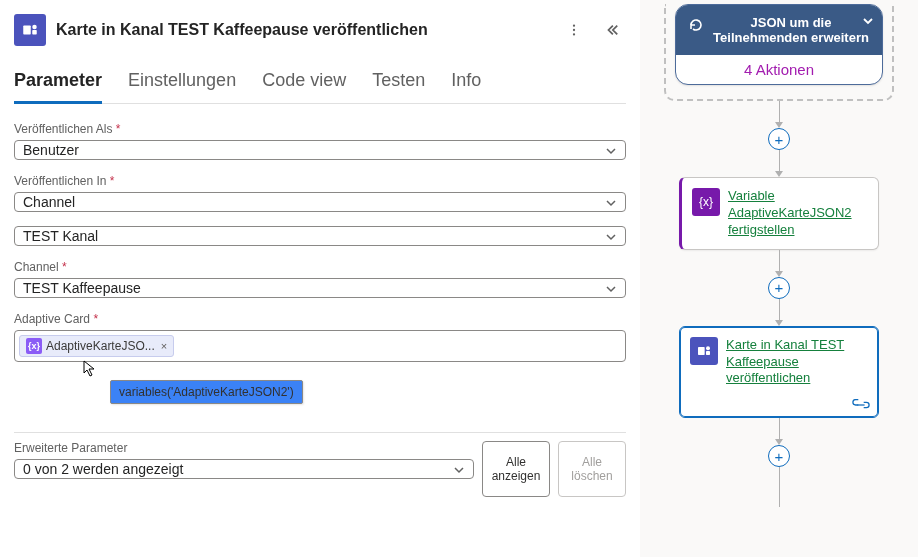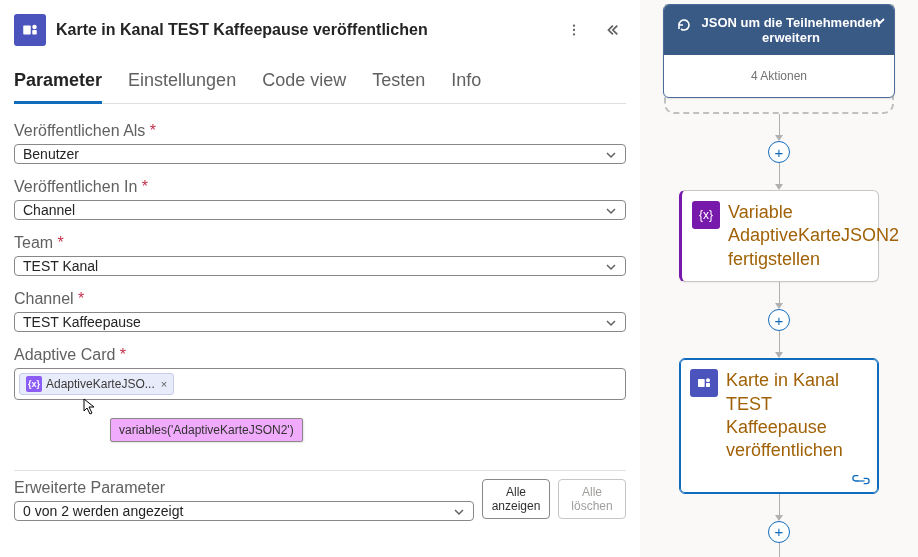--- a/index.html
+++ b/index.html
@@ -5,59 +5,59 @@
   * { box-sizing: border-box; margin: 0; padding: 0; font-family: "Segoe UI", Arial, sans-serif; }
   body { width: 918px; height: 557px; background: #faf9f8; display: flex; overflow: hidden; }
   .left-panel { width: 640px; height: 557px; background: #fff; padding: 14px 14px 14px 14px; overflow: hidden; }
   .header { display: flex; align-items: center; gap: 10px; margin-bottom: 24px; }
   .header-icon { width: 32px; height: 32px; background: #4b53bc; border-radius: 3px; display:flex; align-items:center; justify-content:center; color:#fff; font-size:14px; }
   .header-title { flex: 1; font-size: 16px; font-weight: 600; color: #242424; }
   .header-btn { width: 28px; height: 28px; display:flex; align-items:center; justify-content:center; color:#616161; cursor:pointer; }
   .tabs { display: flex; gap: 26px; border-bottom: 1px solid #e0e0e0; margin-bottom: 18px; }
   .tab { font-size: 18px; color: #616161; padding-bottom: 10px; cursor:pointer; }
   .tab.active { color: #242424; font-weight: 600; border-bottom: 3px solid #0f6cbd; margin-bottom:-1px; }
-  .field-label { font-size: 16px; color: #616161; margin-bottom: 4px; }
+  .field-label { font-size: 12px; color: #616161; margin-bottom: 4px; }
   .req { color: #c4314b; }
   .select { width: 100%; height: 20px; border: 1px solid #8a8886; border-radius: 4px; padding: 0 8px; display:flex; align-items:center; justify-content:space-between; background:#fff; font-size:14px; color:#242424; margin-bottom: 14px; cursor:pointer; }
   .chev { width:12px; height:12px; display:inline-block; }
   .chev svg { width:12px; height:12px; }
   .card-input { width:100%; min-height:32px; border:1px solid #8a8886; border-radius:4px; padding:4px; background:#fff; margin-bottom: 2px; display:flex; }
   .token { display:inline-flex; align-items:center; gap:4px; background:#e8ebfa; border:1px solid #c7cced; border-radius:3px; padding:2px 6px; font-size:12px; color:#3b3a39; }
   .token-icon { width:16px; height:16px; background:#8b5cf6; border-radius:2px; display:inline-flex; align-items:center; justify-content:center; color:#fff; font-size:9px; font-weight:600; }
   .token-x { font-size:11px; color:#605e5c; cursor:pointer; margin-left:2px; }
   .cursor-icon { margin-left:68px; margin-top:-4px; }
-  .tooltip { position:relative; margin-left:96px; margin-top:-14px; display:inline-block; background:#f0abfc; border:1px solid #8a8886; border-radius:2px; padding:4px 8px; font-size:12px; color:#323130; box-shadow: 1px 1px 2px rgba(0,0,0,0.1); }
+  .tooltip { position:relative; margin-left:96px; margin-top:-14px; display:inline-block; background:#3b82f6; border:1px solid #8a8886; border-radius:2px; padding:4px 8px; font-size:12px; color:#323130; box-shadow: 1px 1px 2px rgba(0,0,0,0.1); }
   .divider { border:none; border-top:1px solid #e0e0e0; margin: 28px 0 8px 0; }
   .bottom-row { display:flex; gap:8px; align-items:flex-start; }
   .bottom-select-wrap { flex:1; }
-  .small-btn { height:40px; padding:0 10px; border:1px solid #8a8886; border-radius:4px; background:#fff; font-size:12px; color:#323130; text-align:center; display:flex; align-items:center; justify-content:center; cursor:pointer; max-width:68px; }
+  .small-btn { height:56px; padding:0 10px; border:1px solid #8a8886; border-radius:4px; background:#fff; font-size:12px; color:#323130; text-align:center; display:flex; align-items:center; justify-content:center; cursor:pointer; max-width:68px; }
   .small-btn.disabled { color:#a19f9d; border-color:#c8c6c4; cursor:default; }
 
   .right-panel { flex:1; position:relative; padding-top:4px; padding-left:22px; padding-right:22px; }
   .flow-col { display:flex; flex-direction:column; align-items:center; }
   .arrow-line { width:1px; height:22px; background:#b0b0b0; }
   .arrow-head { width:0; height:0; border-left:4px solid transparent; border-right:4px solid transparent; border-top:6px solid #b0b0b0; margin-top:-1px; }
   .plus-circle { width:22px; height:22px; border:1px solid #0f6cbd; border-radius:50%; background:#fff; color:#0f6cbd; display:flex; align-items:center; justify-content:center; font-size:15px; font-weight:400; cursor:pointer; }
   .flow-card { width: 200px; border:1px solid #c8c6c4; border-radius:6px; background:#fff; box-shadow: 0 1px 2px rgba(0,0,0,0.06); }
   .flow-card.selected { border:1px solid #0f6cbd; box-shadow: 0 0 0 1px #0f6cbd inset; }
   .flow-card.purple-accent { border-left: 3px solid #7719aa; }
   .flow-card-body { display:flex; gap:8px; padding:10px; align-items:flex-start; }
   .flow-card-icon { width:28px; height:28px; border-radius:3px; display:flex; align-items:center; justify-content:center; color:#fff; font-size:12px; flex-shrink:0; }
   .ico-purple { background:#7719aa; }
   .ico-teams { background:#4b53bc; }
-  .flow-card-text { font-size:18px; color:#a16207; line-height:1.3; }
+  .flow-card-text { font-size:13px; color:#15803d; line-height:1.3;text-decoration:underline; }
   .link-icon-row { display:flex; justify-content:flex-end; padding:0 8px 6px; }
   .link-icon { width:18px; height:14px; color:#0f6cbd; }
 
-  .json-step { width: 232px; border:1px solid #4d6b9a; border-radius:6px; overflow:hidden; background:#fff; box-shadow: 0 1px 2px rgba(0,0,0,0.1); }
+  .json-step { width: 208px; border:1px solid #4d6b9a; border-radius:13px; overflow:hidden; background:#fff; box-shadow: 0 1px 2px rgba(0,0,0,0.1); }
   .json-step-head { background:#3a5a86; color:#fff; padding:10px 12px; display:flex; gap:8px; align-items:flex-start; position:relative; }
   .json-step-head .chev-step { position:absolute; right:8px; top:8px; }
   .json-step-icon { width:16px; height:16px; margin-top:2px; flex-shrink:0; }
   .json-step-title { font-size:13px; font-weight:600; text-align:center; flex:1; }
-  .json-step-foot { text-align:center; font-size:12px; color:#737373; padding:14px 0; }
+  .json-step-foot { text-align:center; font-size:15px; color:#a21caf; padding:6px 0; }
   .json-container { width: 230px; border:2px dashed #c0c0c0; border-top:none; border-radius: 0 0 10px 10px; padding: 0 14px 14px 14px; display:flex; flex-direction:column; align-items:center; }
 </style>
 </head>
 <body>
 
 <div class="left-panel">
   <div class="header">
     <div class="header-icon">
       <svg viewBox="0 0 24 24" width="18" height="18" fill="#fff">
           <rect x="3" y="6" width="10" height="12" rx="1"></rect>
@@ -98,21 +98,20 @@
   </div>
 
   <div class="field-label"><span>Veröffentlichen In</span> <span class="req">*</span></div>
   <div class="select">
     <span>Channel</span>
     <span class="chev"><svg viewBox="0 0 12 12" fill="none" stroke="#616161" stroke-width="1.5">
           <path d="M2 4l4 4 4-4"></path>
         </svg></span>
   </div>
 
-  <div class="field-label"><span>Team</span> <span class="req">*</span></div>
   <div class="select">
     <span>TEST Kanal</span>
     <span class="chev"><svg viewBox="0 0 12 12" fill="none" stroke="#616161" stroke-width="1.5">
           <path d="M2 4l4 4 4-4"></path>
         </svg></span>
   </div>
 
   <div class="field-label"><span>Channel</span> <span class="req">*</span></div>
   <div class="select">
     <span>TEST Kaffeepause</span>

